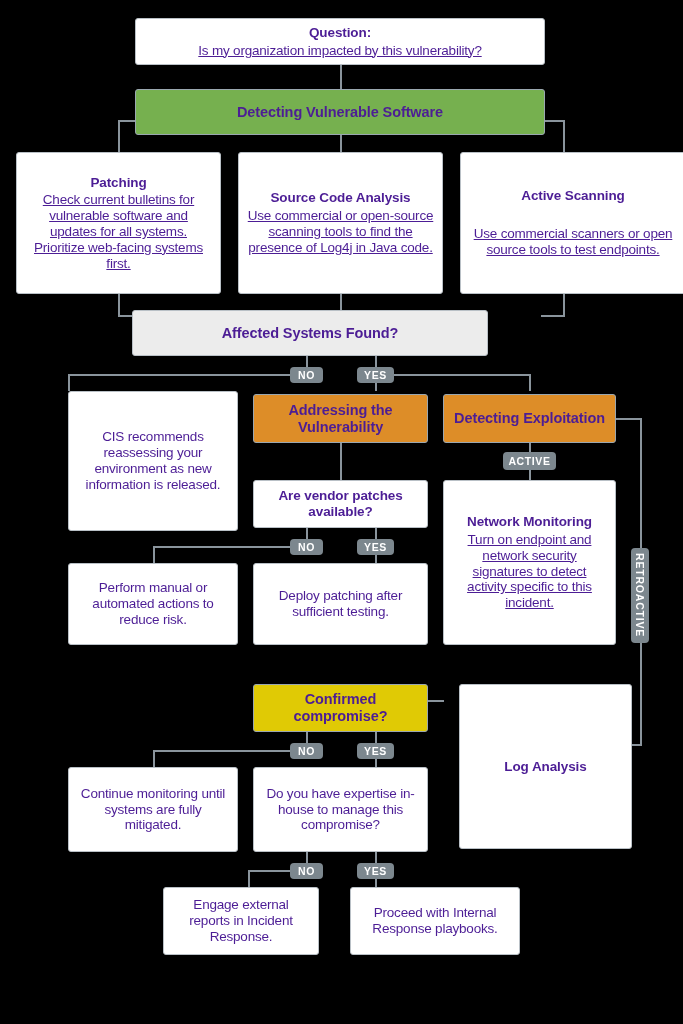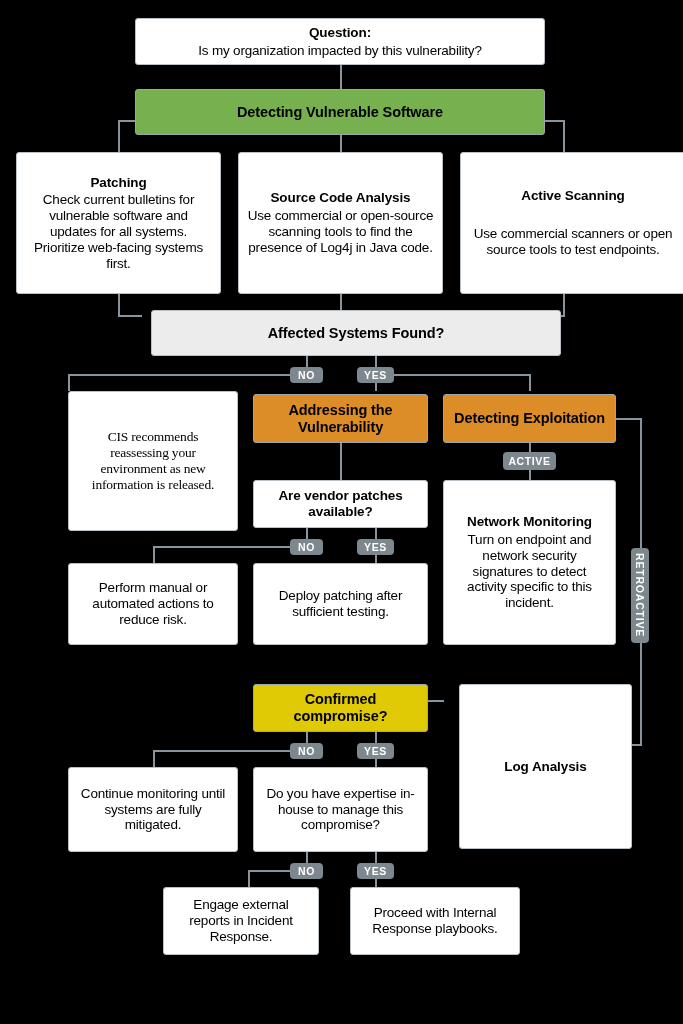--- a/index.html
+++ b/index.html
@@ -21,40 +21,40 @@
   .conn.h{height:2px;}
   .conn.v{width:2px;}
 
   
   .node{
     position:absolute;
     box-sizing:border-box;
     background:#ffffff;
     border:1px solid #b9c0c6;
     border-radius:3px;
-    color:#000000;
+    color:#4c1d95;
     display:flex;
     flex-direction:column;
     align-items:center;
     justify-content:center;
     text-align:center;
     padding:6px 8px;
     line-height:1.17;
     z-index:3;
   }
   .node .ttl{
     font-weight:bold;
     font-size:13.5px;
     letter-spacing:-0.1px;
   }
   .node .bdy{
     font-size:13.5px;
     letter-spacing:-0.2px;
   }
-  .node .ttl + .bdy{margin-top:2px;}
+  .node .ttl + .bdy{margin-top:2px;text-decoration:underline;}
 
   .node.green{background:#76b04f;border-color:#9aa7b0;}
   .node.orange{background:#dd8d28;border-color:#9aa7b0;}
   .node.yellow{background:#e0ca05;border-color:#9aa7b0;}
   .node.grey{background:#ececec;border-color:#b9c0c6;}
 
   
   .node.bar .ttl{font-size:14.5px;}
 
   
@@ -153,25 +153,25 @@
   <div class="node" style="left:238px;top:152px;width:205px;height:142px;">
     <div class="ttl">Source Code Analysis</div>
     <div class="bdy">Use commercial or open-source scanning tools to find the presence of Log4j in Java code.</div>
   </div>
 
   <div class="node" style="left:460px;top:152px;width:226px;height:142px;gap:20px;">
     <div class="ttl">Active Scanning</div>
     <div class="bdy">Use commercial scanners or open source tools to test endpoints.</div>
   </div>
 
-  <div class="node bar grey" style="left:151px;top:310px;width:410px;height:46px;">
+  <div class="node bar grey" style="left:132px;top:310px;width:356px;height:46px;">
     <div class="ttl">Affected Systems Found?</div>
   </div>
 
-  <div class="node" style="left:68px;top:391px;width:170px;height:140px;font-family:Liberation Serif, serif;">
+  <div class="node" style="left:68px;top:391px;width:170px;height:140px;">
     <div class="bdy">CIS recommends reassessing your environment as new information is released.</div>
   </div>
 
   <div class="node bar orange" style="left:253px;top:394px;width:175px;height:49px;">
     <div class="ttl">Addressing the Vulnerability</div>
   </div>
 
   <div class="node bar orange" style="left:443px;top:394px;width:173px;height:49px;">
     <div class="ttl">Detecting Exploitation</div>
   </div>

